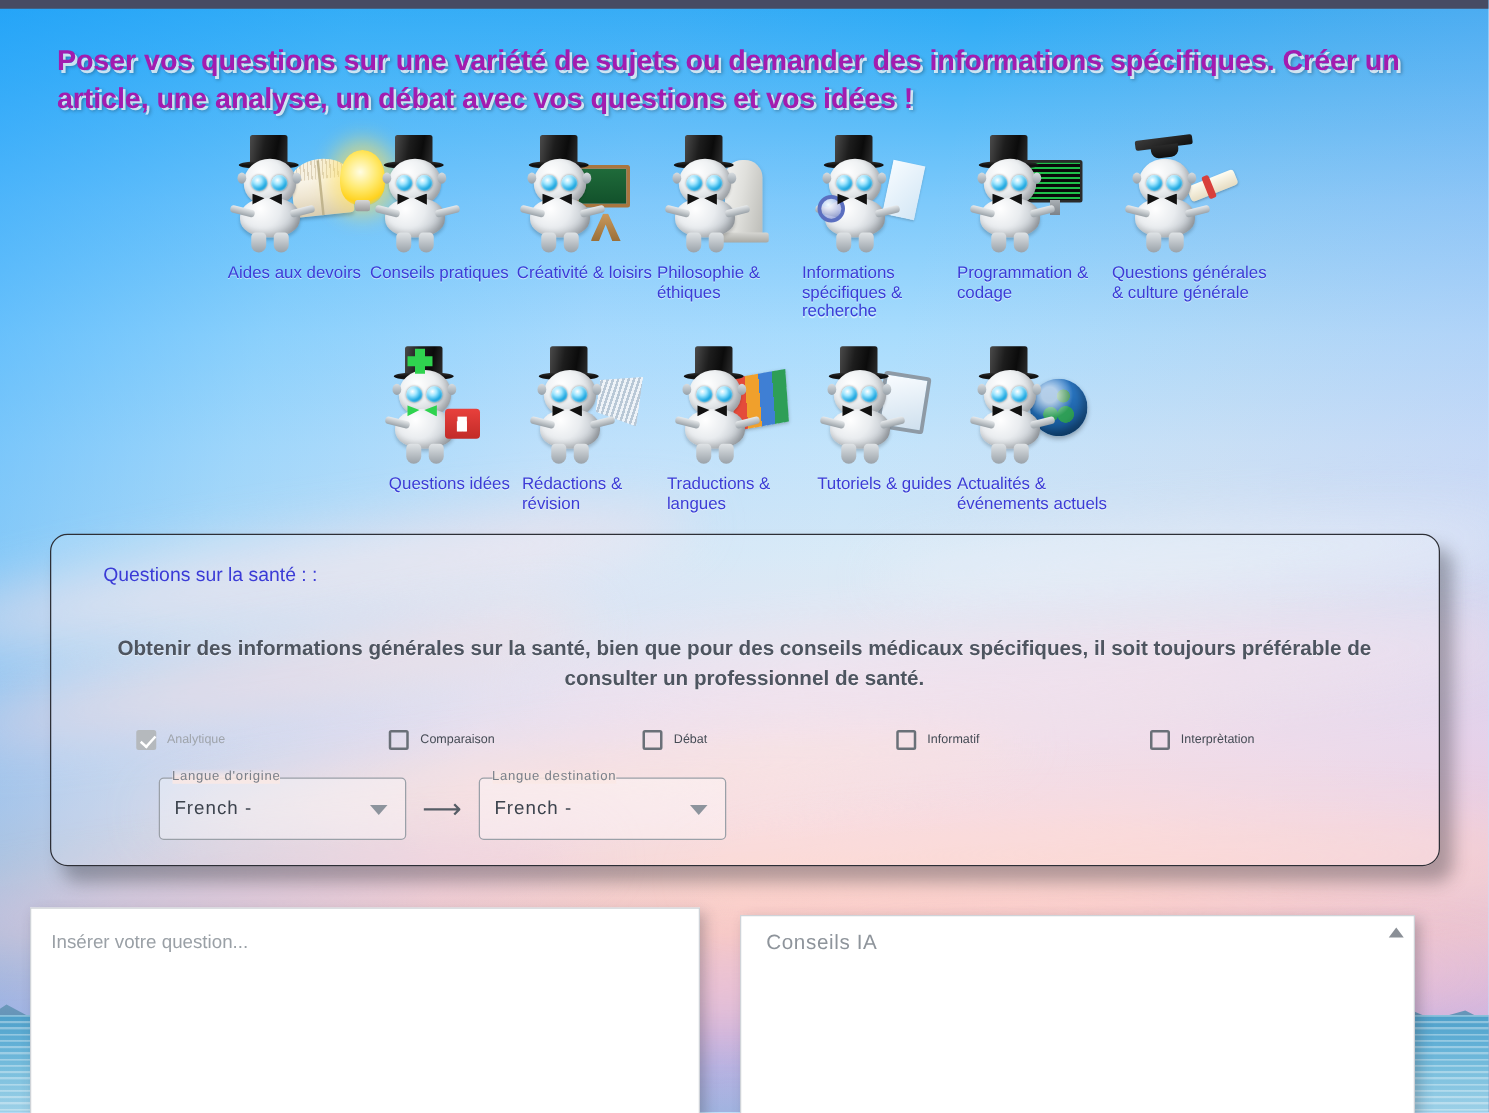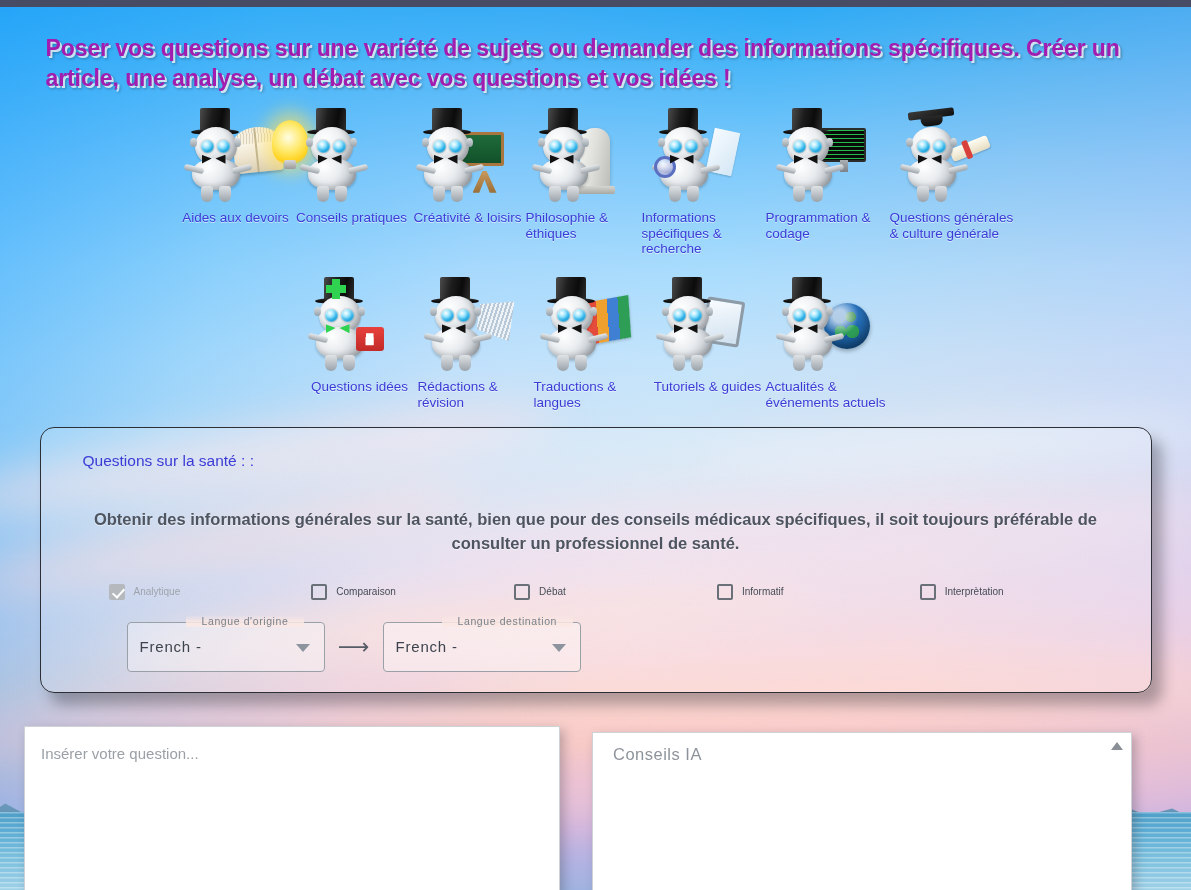--- a/index.html
+++ b/index.html
@@ -413,26 +413,25 @@
   .select-wrap {
     position:relative;
     width: 198px; height: 50px;
     border: 1px solid #9aa0a8;
     border-radius: 4px;
     background: rgba(255,255,255,0.34);
     cursor:pointer;
   }
   .select-legend {
     position:absolute; left: 10px; top: -8px;
-    padding: 0 16px;
+    padding: 0 0;
     font-size: 10.5px;
     letter-spacing: .6px;
     color: #7a808a;
     background: linear-gradient(180deg, rgba(244,226,226,0.0) 0%, rgba(250,232,228,0.85) 55%, rgba(250,232,228,0.85) 100%);
-    margin-left: 48px;
   }
   .select-value {
     position:absolute; left: 12px; top: 15px;
     font-size: 15px;
     letter-spacing: .8px;
     color: #3c434d;
   }
   .select-caret {
     position:absolute; right: 14px; top: 21px;
     width: 0; height: 0;

